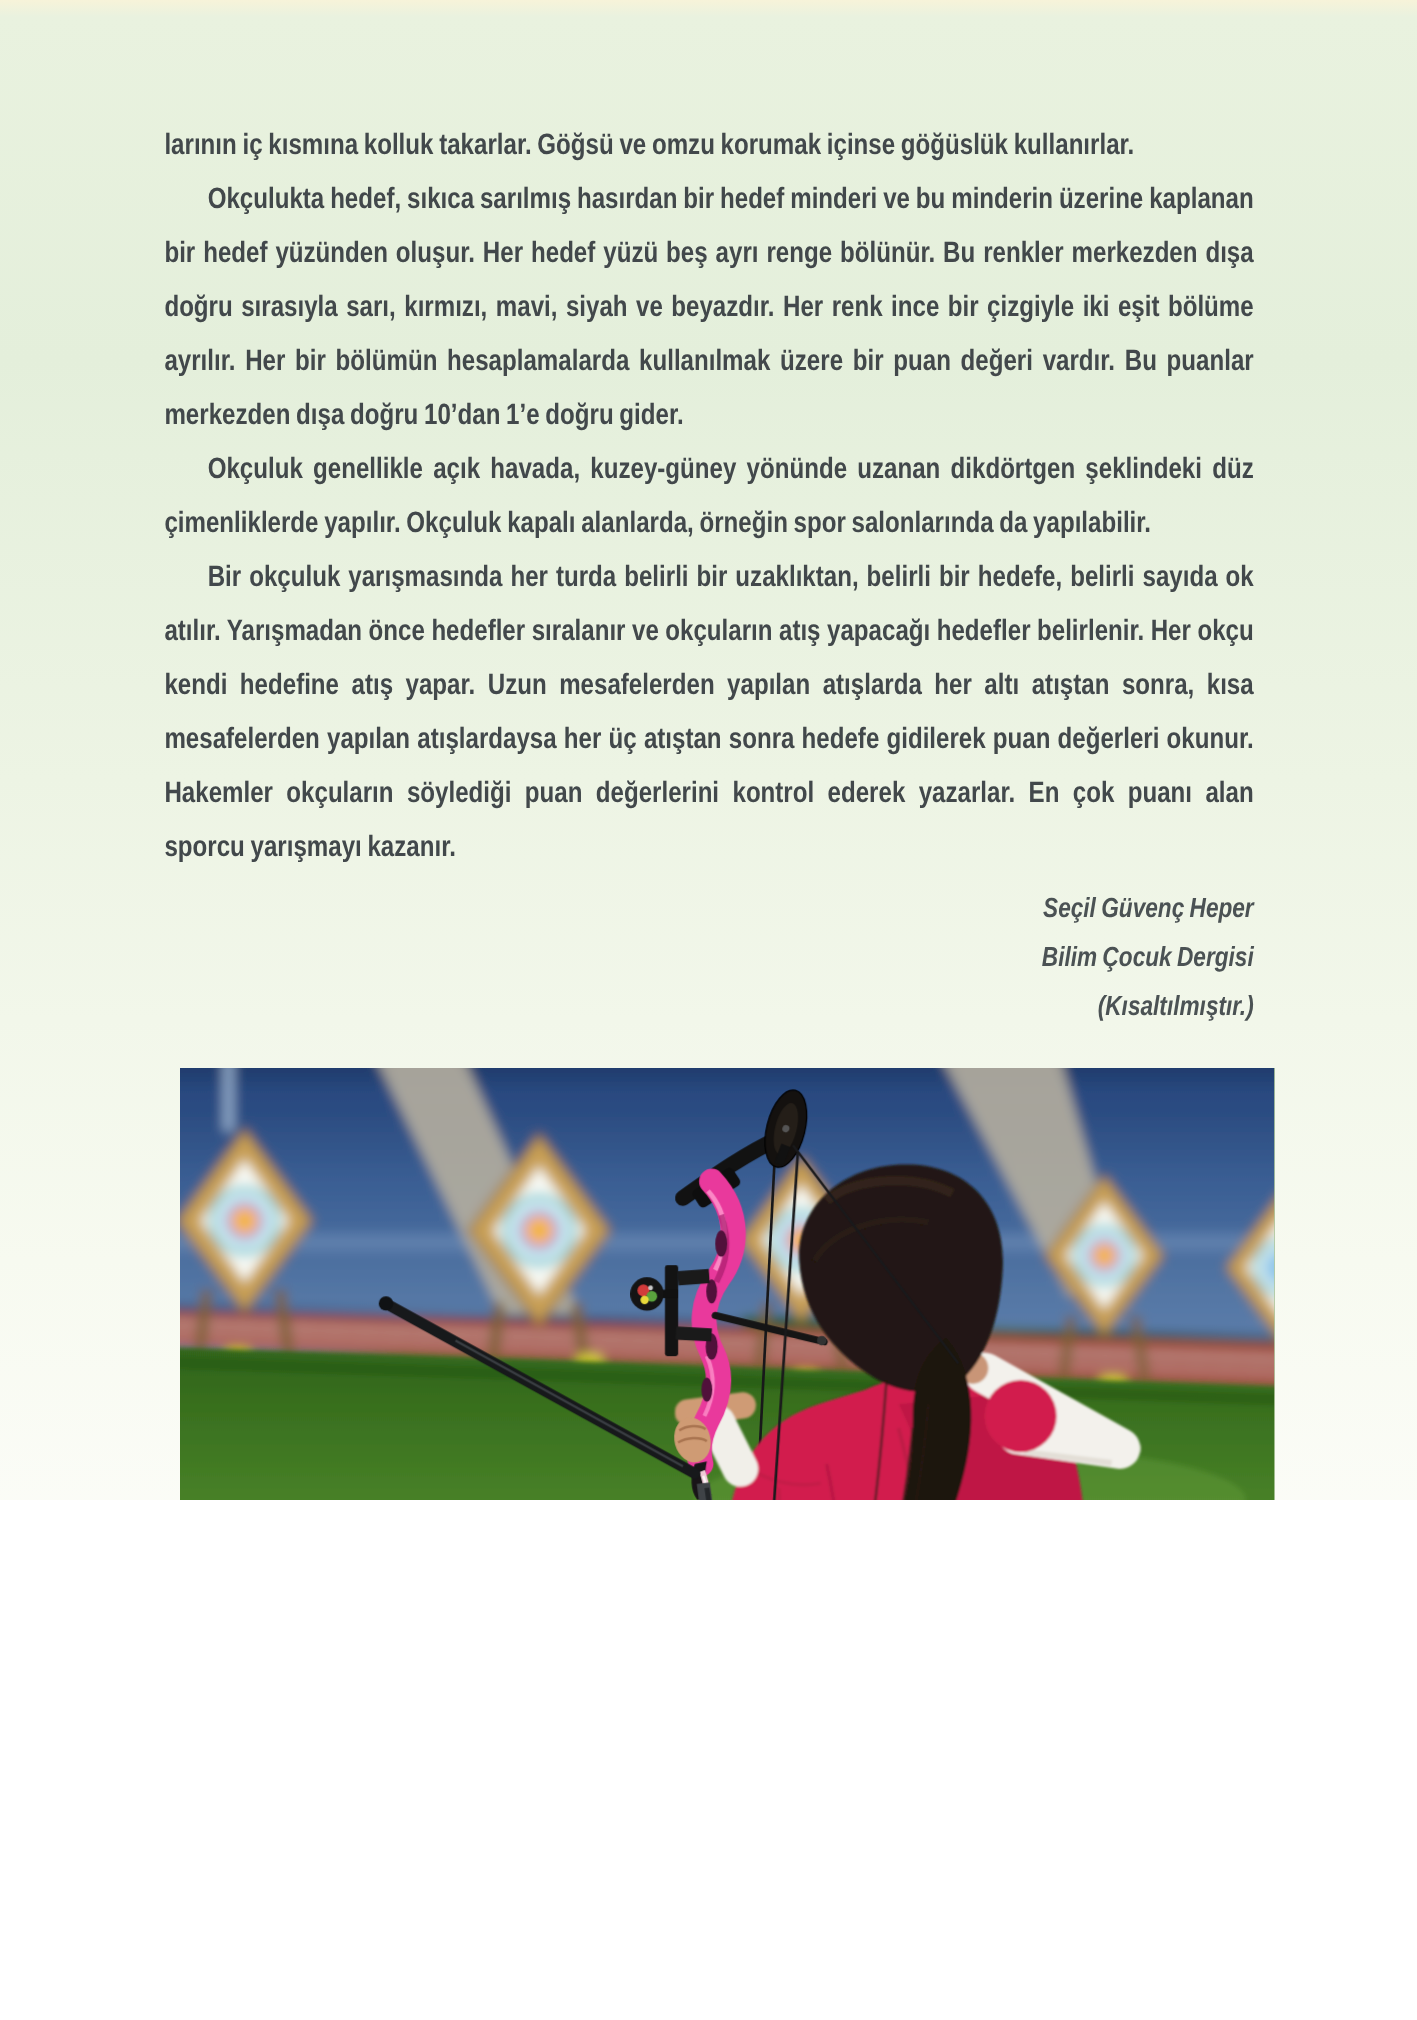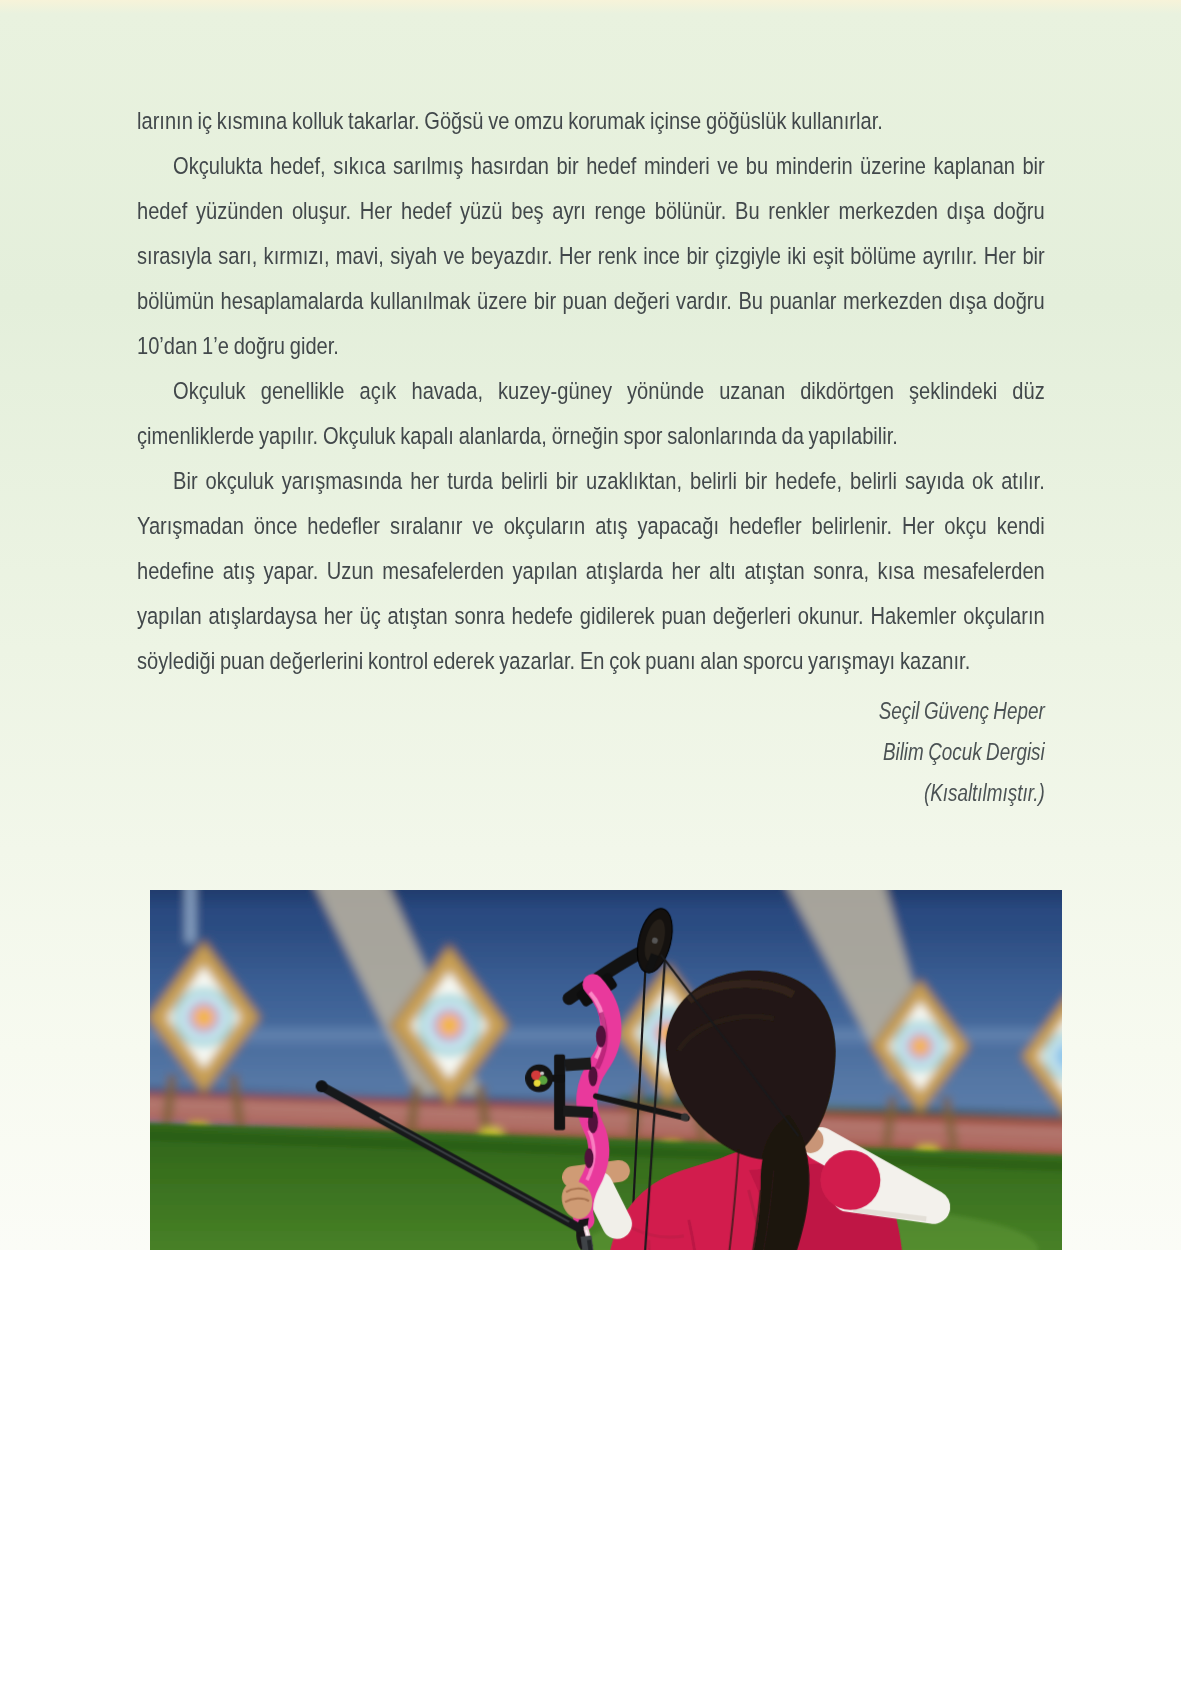--- a/index.html
+++ b/index.html
@@ -2,20 +2,21 @@
 <html><head>
 <meta charset="utf-8">
 <style>
   html,body { margin:0; padding:0; background:#ffffff; }
   .page {
     position:relative; width:1181px; height:1250px; overflow:hidden;
     font-family:"Liberation Sans", sans-serif;
     background:linear-gradient(180deg,
       #f7f3d9 0px, #e9f2df 14px, #e4efdb 300px,
       #edf4e4 650px, #f7faf0 1050px, #fdfdfa 1350px, #fefefd 1683px);
+    font-weight:bold;
   }
   .article {
     position:absolute; left:137px; top:98px; width:1107px;
     transform:scaleX(0.82); transform-origin:0 0;
     color:#42484b; font-size:24.5px; line-height:45px;
     word-spacing:-1px; letter-spacing:0;
   }
   .para { margin:0; text-align:justify; }
   .para.indent { text-indent:44px; }
   .attribution {

